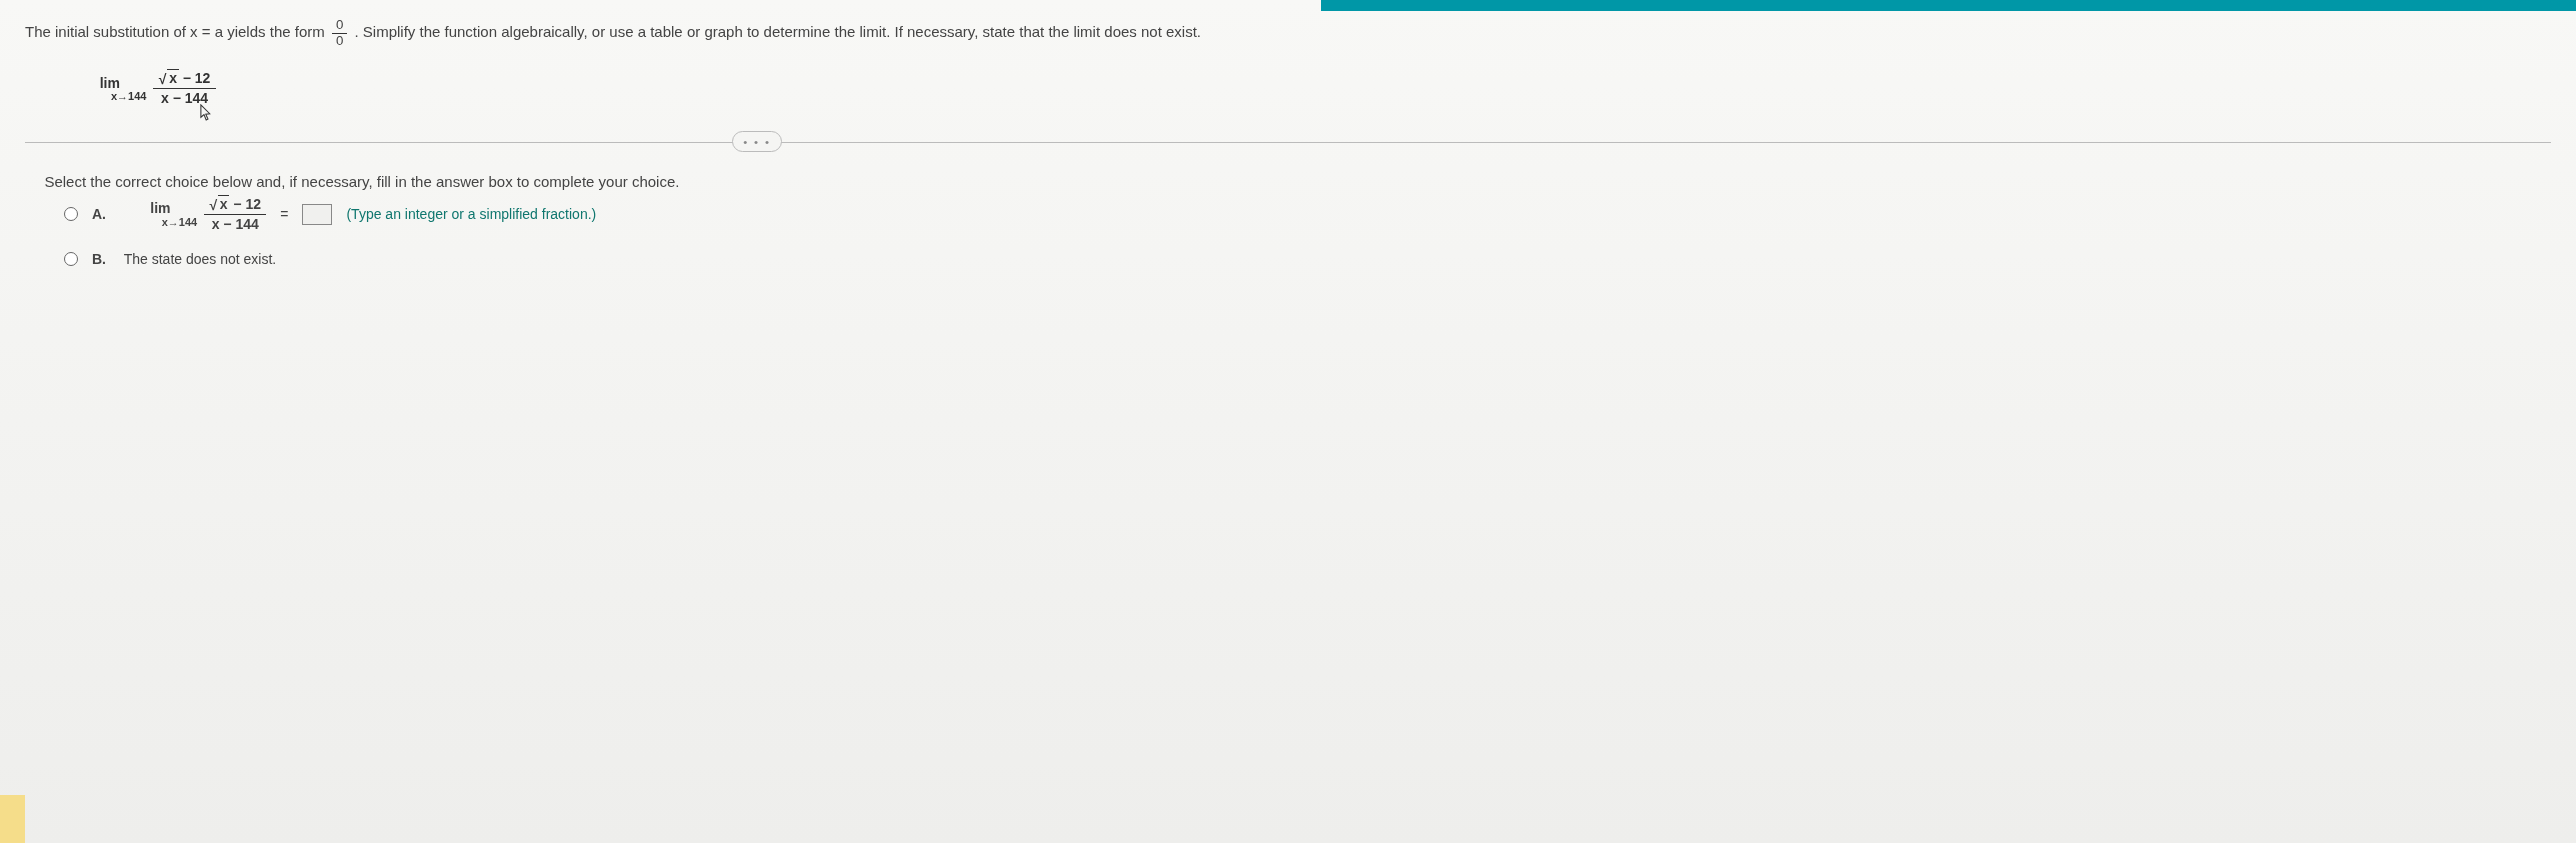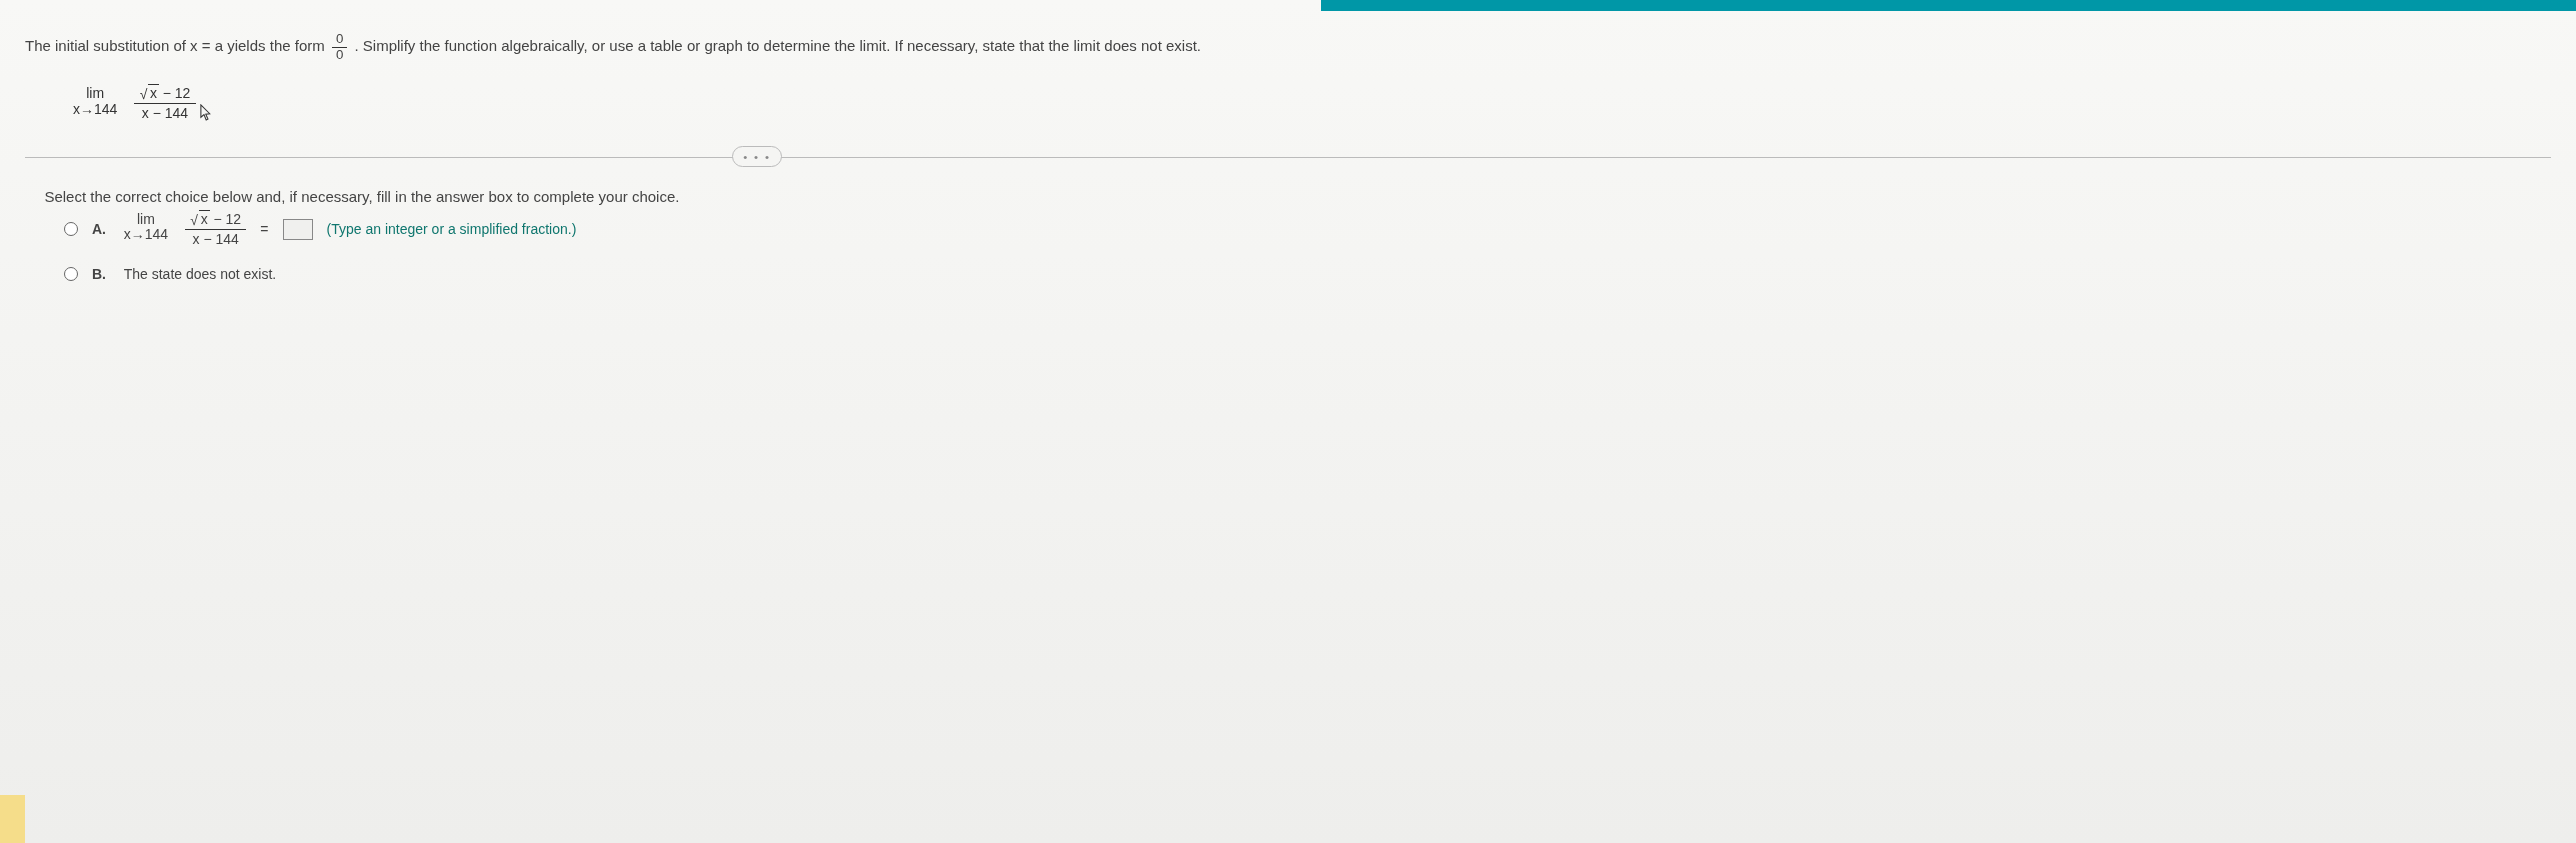--- a/index.html
+++ b/index.html
@@ -14,21 +14,21 @@
       overflow: hidden;
     }
     .teal-bar {
       position: absolute;
       top: 0; right: 0;
       height: 10.6px;
       width: 1255px;
       background: #0097a7;
     }
     .content {
-      padding: 32px 25px 0 25px;
+      padding: 18px 25px 0 25px;
     }
     .instruction {
       font-size: 15px;
       color: #444;
       line-height: 1.4;
       margin-bottom: 23px;
     }
     .instruction .nowrap { white-space: nowrap; }
     .frac-inline {
       display: inline-block;
@@ -39,30 +39,32 @@
       line-height: 1.1;
     }
     .frac-inline .num { display:block; padding: 0 3.5px; }
     .frac-inline .den { display:block; border-top: 0.9px solid #333; padding: 0 3.5px; }
     .limit-block {
       margin-left: 48px;
       margin-bottom: 35px;
     }
     .limit-expr {
       display: inline-flex;
-      gap: 17px;
+      align-items: center;
+      gap: 7px;
+      font-weight: bold;
     }
     .lim-op {
       display: inline-flex;
       flex-direction: column;
       align-items: center;
       font-size: 14px;
       line-height: 1;
     }
-    .lim-op .sub { font-size: 14px; margin-top: 1.8px; }
+    .lim-op .sub { font-size: 11px; margin-top: 1.8px; margin-left: 38px; }
     .frac-big {
       display: inline-block;
       text-align: center;
       line-height: 1.1;
     }
     .frac-big .num { display:block; padding: 0 5.3px 1.8px 5.3px; }
     .frac-big .den { display:block; border-top: 1.1px solid #333; padding: 1.8px 5.3px 0 5.3px; }
     .sqrt { position: relative; display:inline-block; }
     .sqrt .rad { border-top: 1.1px solid #333; padding: 0 1.8px; margin-left:0.9px; }
     .sqrt::before {

